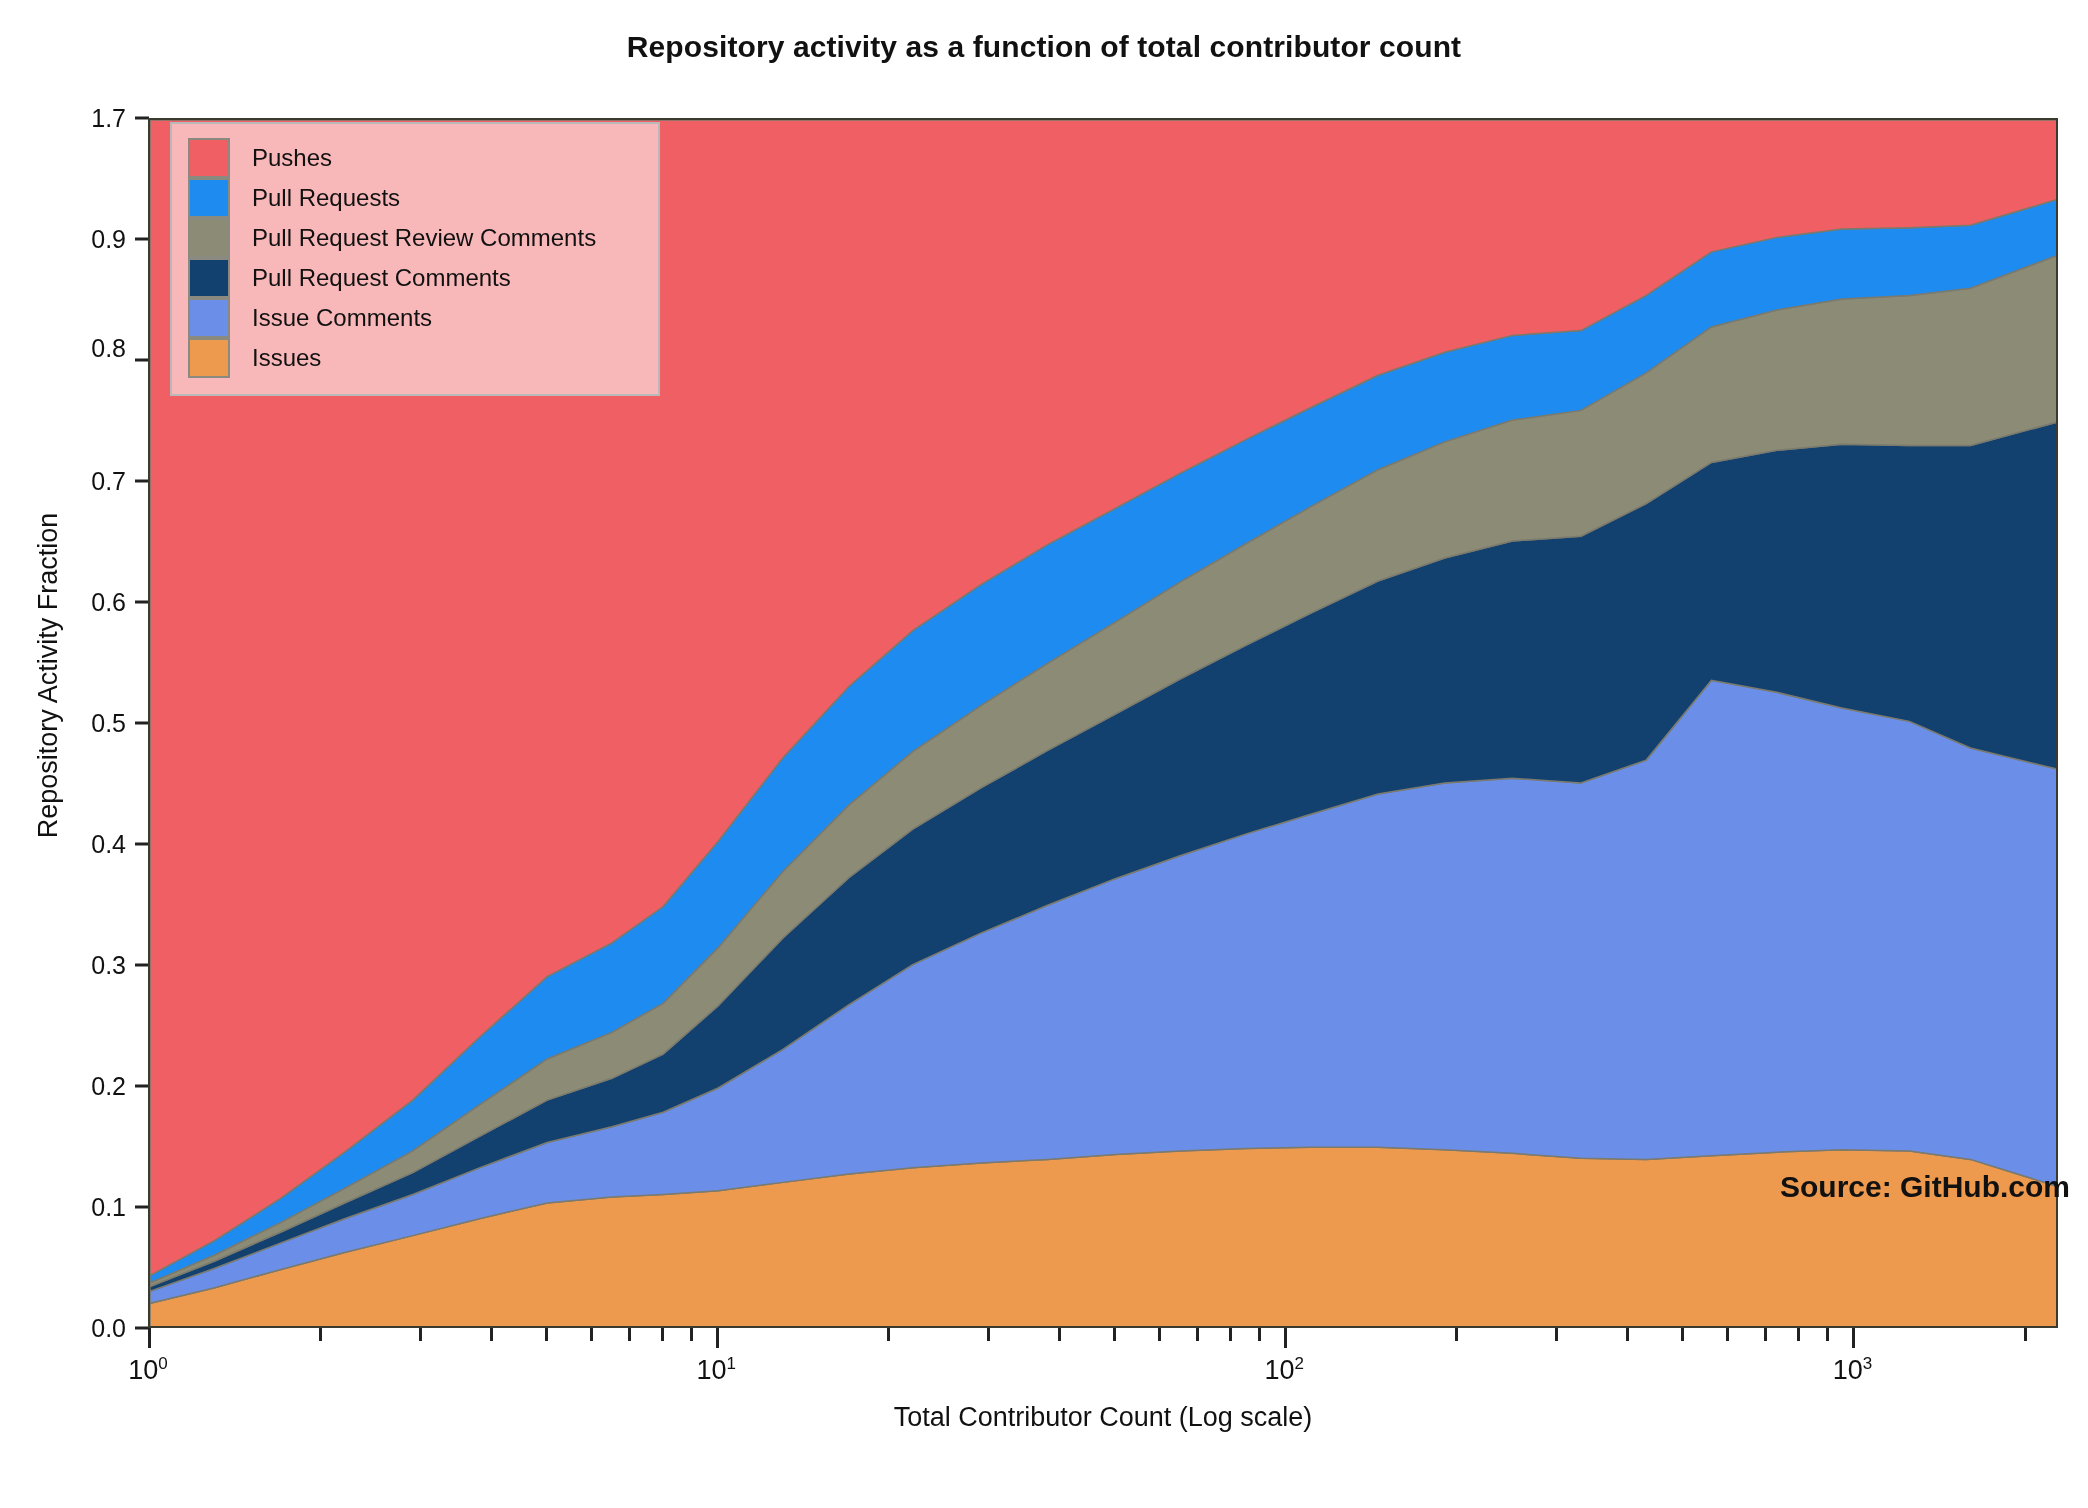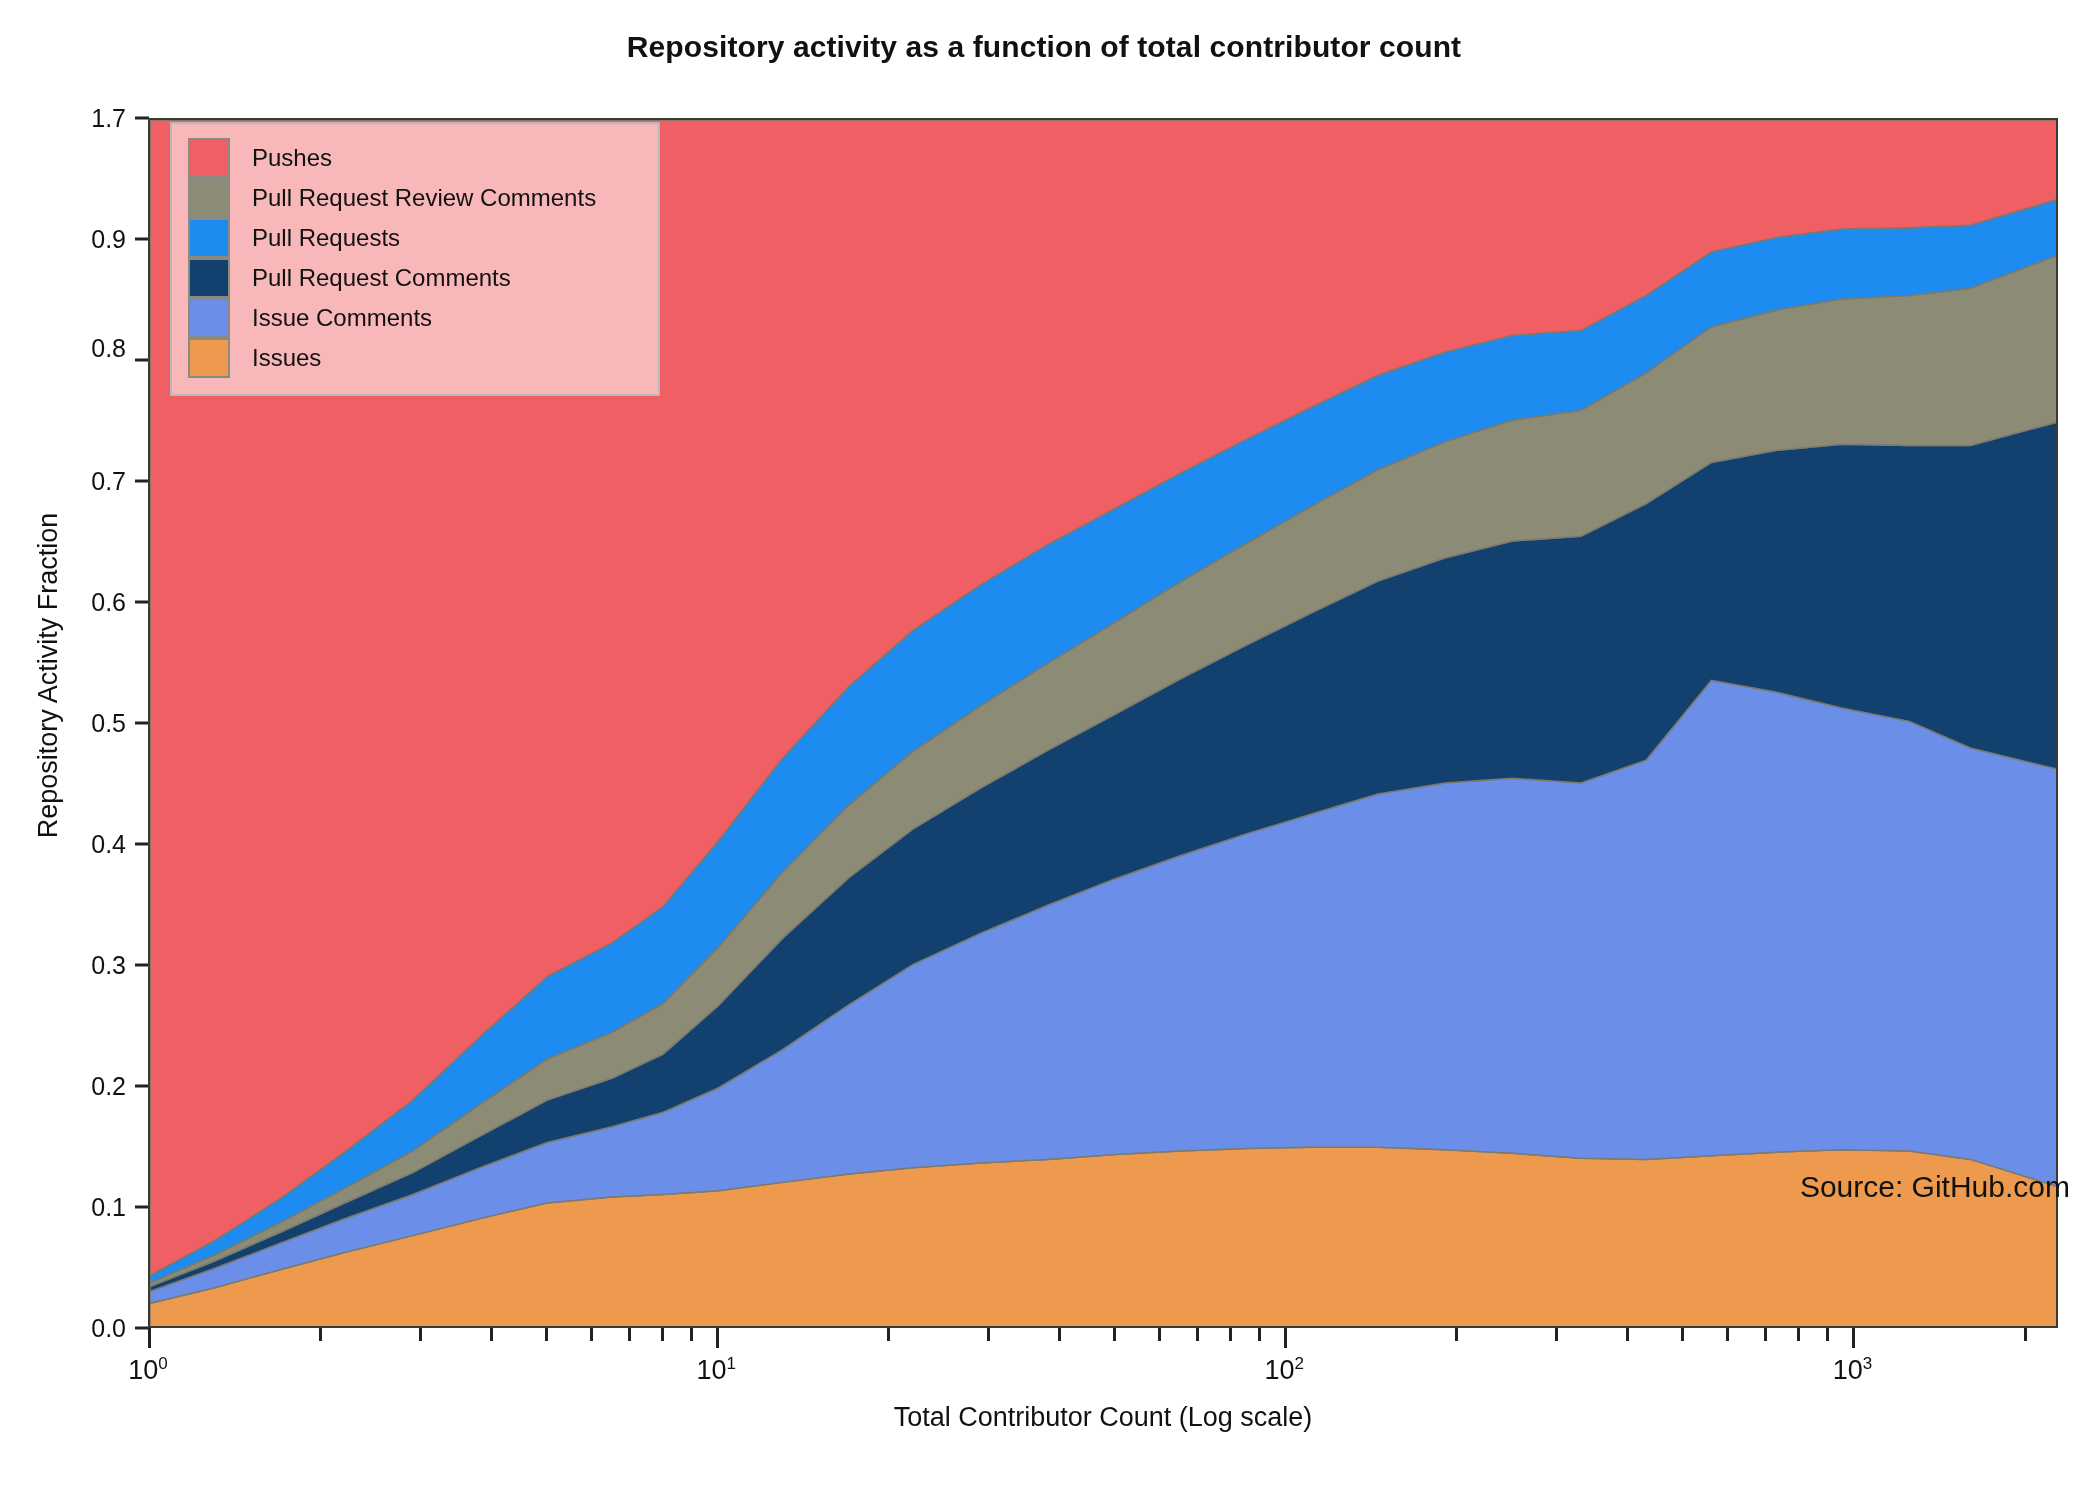--- a/index.html
+++ b/index.html
@@ -104,20 +104,21 @@
     color: #111;
     transform: rotate(-90deg);
     transform-origin: center center;
   }
   #source-note {
     position: absolute;
     right: 18px;
     bottom: 12px;
     font-size: 30px;
     color: #111;
+    font-weight: bold;
   }
   #legend {
     position: absolute;
     left: 22px;
     top: 4px;
     width: 490px;
     background: rgba(255,255,255,0.55);
     border: 2px solid #b9b9b9;
     padding: 14px 16px 16px 16px;
     box-sizing: border-box;
@@ -226,28 +227,28 @@
           <path d="M0.00,0.00 L64.74,0.00 L130.93,0.00 L194.55,0.00 L262.72,0.00 L329.41,0.00 L397.13,0.00 L461.87,0.00 L513.10,0.00 L568.16,0.00 L632.90,0.00 L699.09,0.00 L762.71,0.00 L830.88,0.00 L897.57,0.00 L965.29,0.00 L1030.03,0.00 L1096.22,0.00 L1159.84,0.00 L1228.00,0.00 L1294.70,0.00 L1362.41,0.00 L1430.92,0.00 L1496.23,0.00 L1561.41,0.00 L1626.83,0.00 L1691.82,0.00 L1759.54,0.00 L1820.45,0.00 L1910.00,0.00 L1910.00,78.65 L1820.45,105.27 L1759.54,107.69 L1691.82,108.90 L1626.83,117.37 L1561.41,131.89 L1496.23,175.45 L1430.92,210.54 L1362.41,215.38 L1294.70,232.32 L1228.00,255.31 L1159.84,287.98 L1096.22,319.44 L1030.03,353.32 L965.29,388.41 L897.57,424.71 L830.88,464.64 L762.71,510.62 L699.09,566.28 L632.90,637.67 L568.16,721.16 L513.10,786.50 L461.87,822.80 L397.13,856.68 L329.41,917.18 L262.72,980.10 L194.55,1032.13 L130.93,1078.11 L64.74,1120.46 L0.00,1155.55 Z" fill="#EF5F63" stroke="#7a7a6e" stroke-width="1.5"></path>
         </svg>
     </div>
 
     <div id="legend">
         <div class="legend-row">
           <span class="legend-swatch" style="background: rgb(239, 95, 99);"></span>
           <span class="legend-label">Pushes</span>
         </div>
         <div class="legend-row">
+          <span class="legend-swatch" style="background: rgb(30, 139, 240);"></span>
+          <span class="legend-label">Pull Requests</span>
+        </div>
+        <div class="legend-row">
           <span class="legend-swatch" style="background: rgb(140, 139, 118);"></span>
           <span class="legend-label">Pull Request Review Comments</span>
         </div>
         <div class="legend-row">
-          <span class="legend-swatch" style="background: rgb(30, 139, 240);"></span>
-          <span class="legend-label">Pull Requests</span>
-        </div>
-        <div class="legend-row">
           <span class="legend-swatch" style="background: rgb(18, 65, 111);"></span>
           <span class="legend-label">Pull Request Comments</span>
         </div>
         <div class="legend-row">
           <span class="legend-swatch" style="background: rgb(107, 143, 232);"></span>
           <span class="legend-label">Issue Comments</span>
         </div>
         <div class="legend-row">
           <span class="legend-swatch" style="background: rgb(238, 154, 78);"></span>
           <span class="legend-label">Issues</span>

